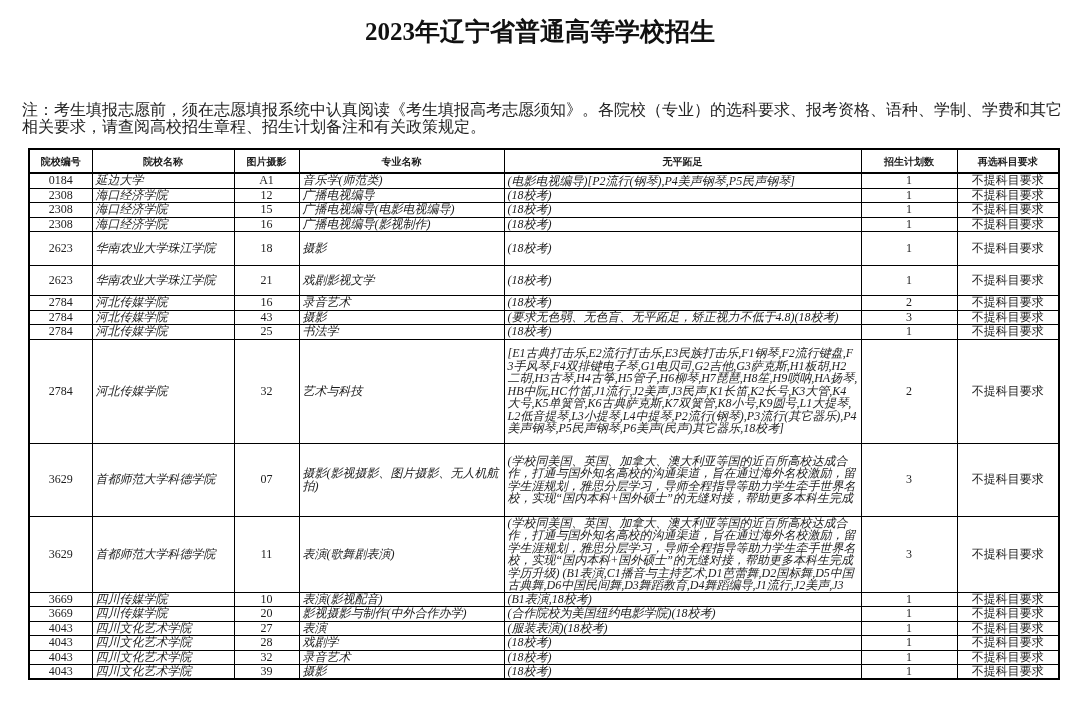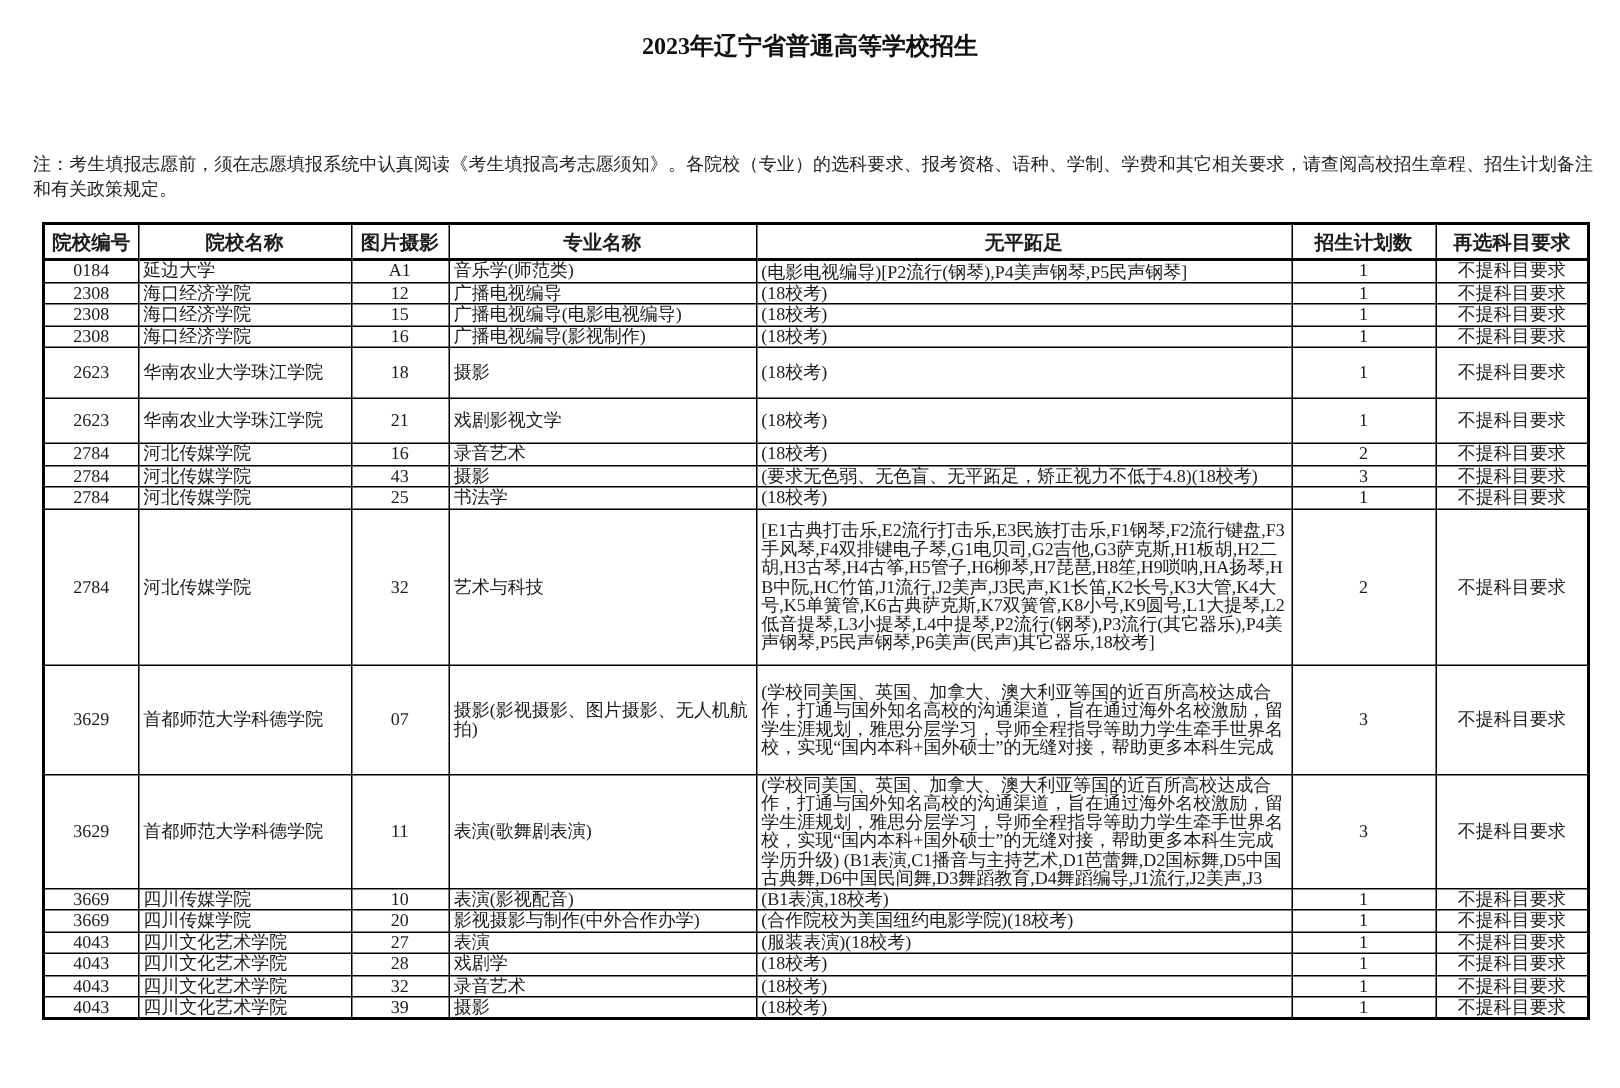--- a/index.html
+++ b/index.html
@@ -1,41 +1,41 @@
 <!DOCTYPE html>
 <html><head>
 <meta charset="utf-8">
 <style>
   html,body{margin:0;padding:0;background:#ffffff;}
   body{
     width:1080px;height:725px;position:relative;overflow:hidden;
     font-family:"Liberation Serif","DejaVu Serif",serif;color:#1a1a1a;
   }
   .titles{position:absolute;top:18px;left:0;width:1080px;text-align:center;}
-  .title-line{font-size:16px;font-weight:bold;line-height:27px;color:#111;}
+  .title-line{font-size:25px;font-weight:bold;line-height:27px;color:#111;}
   .note{
     position:absolute;top:101px;left:22px;width:1040px;
-    font-size:12px;line-height:17px;color:#222;text-align:justify;
+    font-size:16px;line-height:17px;color:#222;text-align:justify;
   }
   .tbl-wrap{position:absolute;top:148px;left:28px;width:1032px;}
   table{
     border-collapse:collapse;table-layout:fixed;width:1030px;
     border:2px solid #000;
   }
   th,td{
     border:1px solid #000;
     font-size:12px;line-height:13px;
     padding:0 3px;overflow:hidden;color:#1c1c1c;
   }
   thead th{
-    font-size:13px;font-weight:bold;height:22px;
+    font-size:10px;font-weight:bold;height:22px;
     border-bottom:2px solid #000;text-align:center;padding:0 1px;
   }
   td.c-center{text-align:center;}
-  td.c-left{text-align:left;}
+  td.c-left{text-align:left;font-style:italic;}
   td.remark{word-break:break-all;line-height:12.5px;}
   tr{vertical-align:middle;}
 </style>
 </head>
 <body>
 
 <div class="titles">
   <div class="title-line">2023年辽宁省普通高等学校招生</div>
 </div>
 

